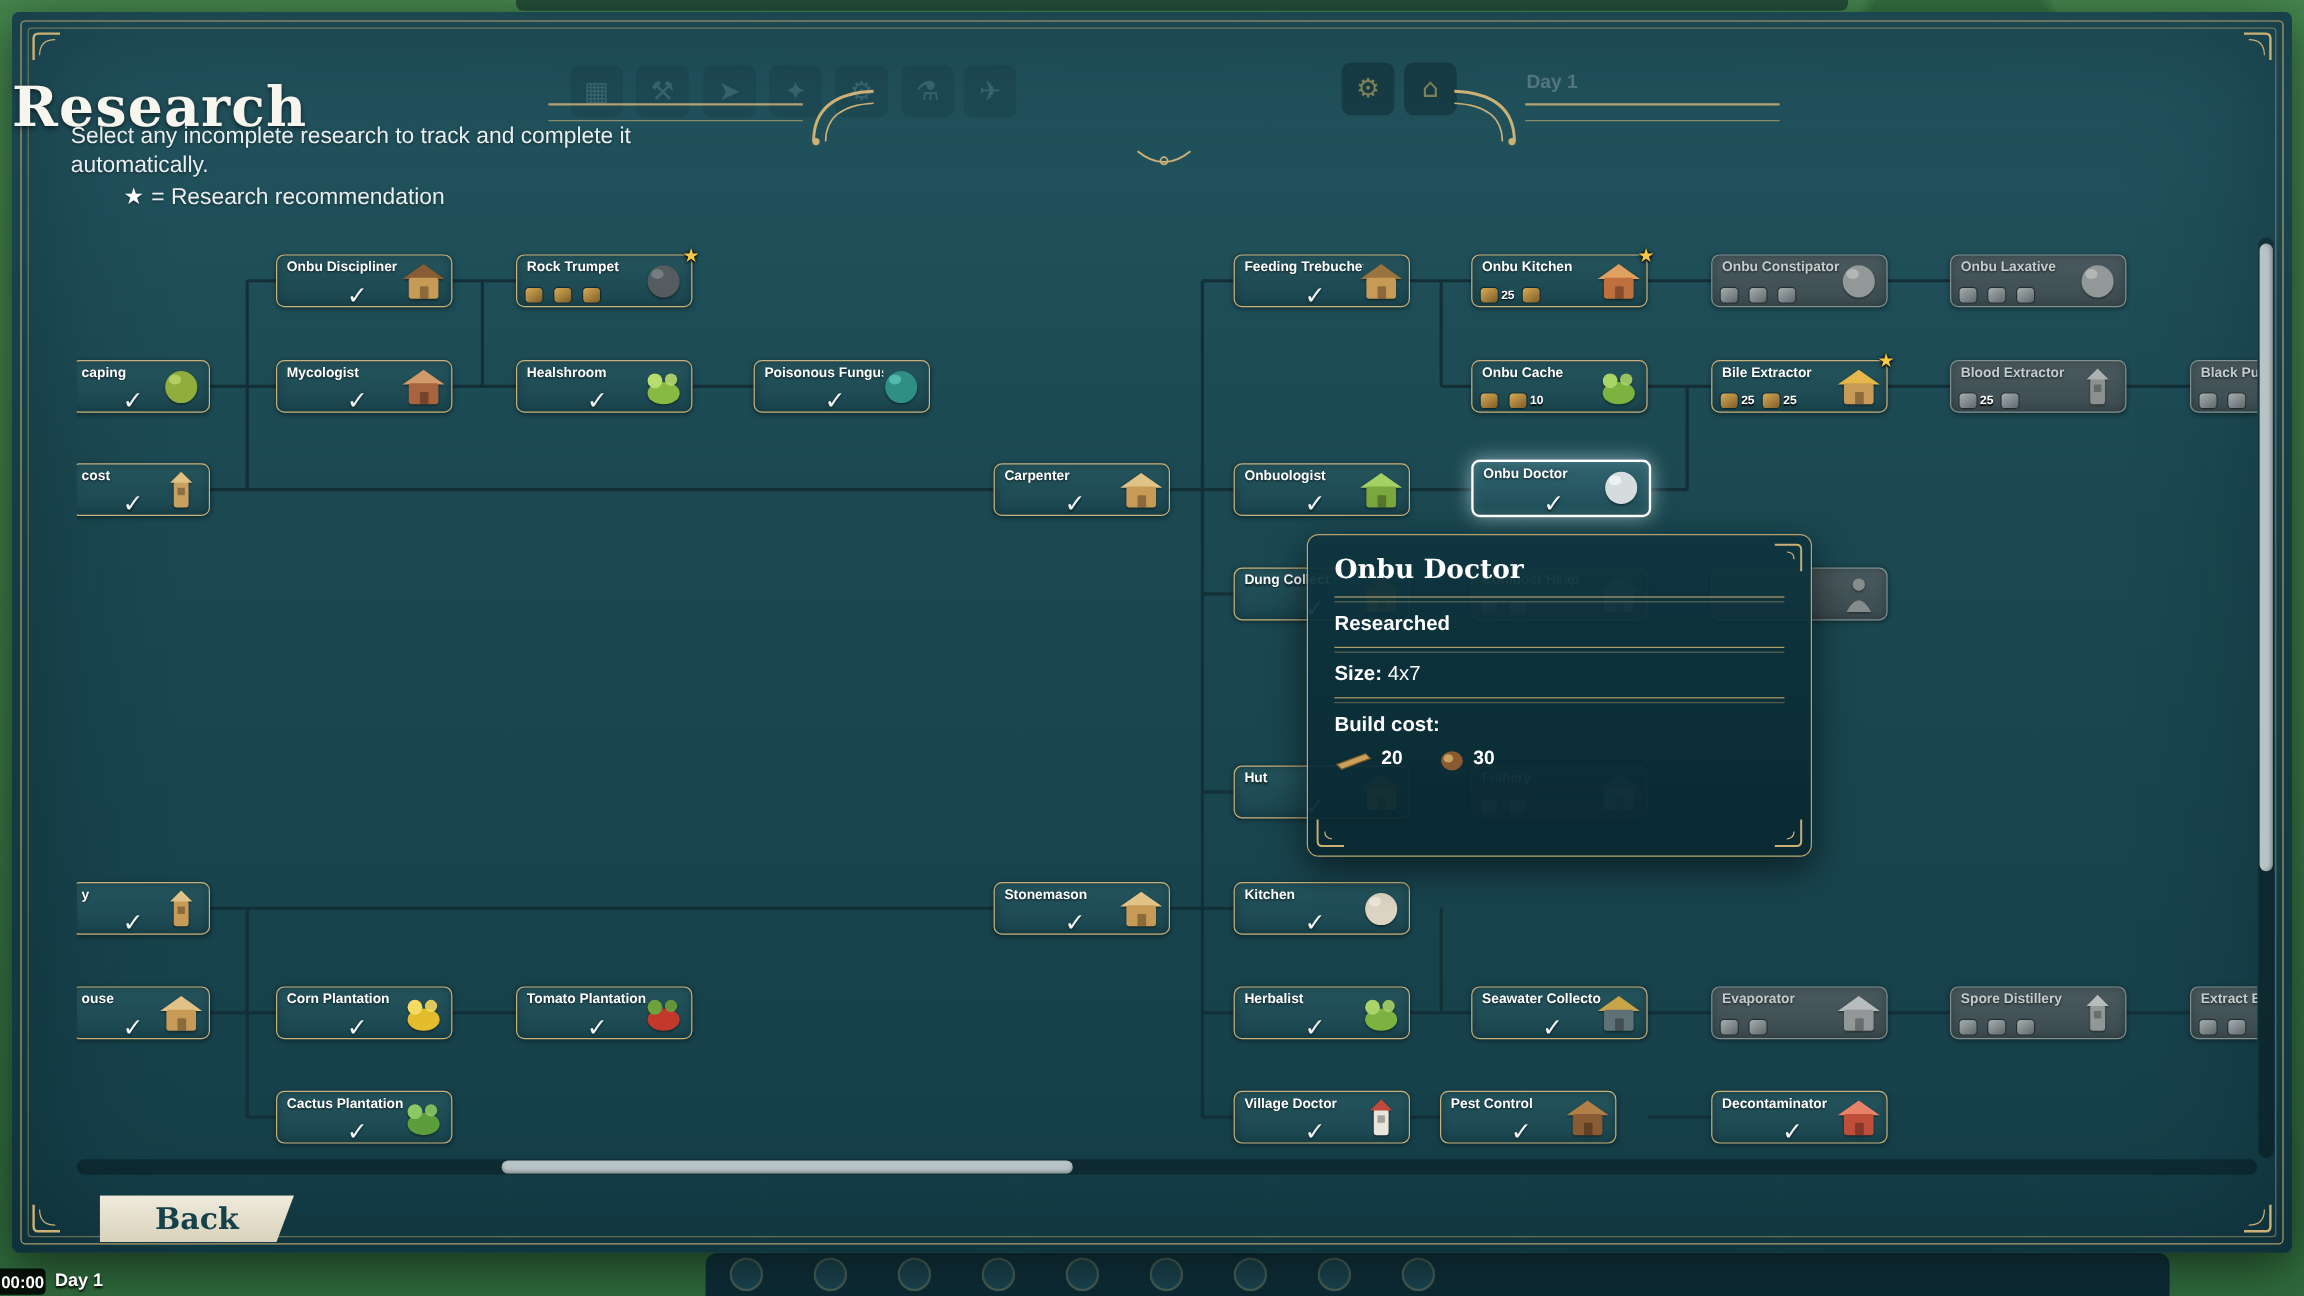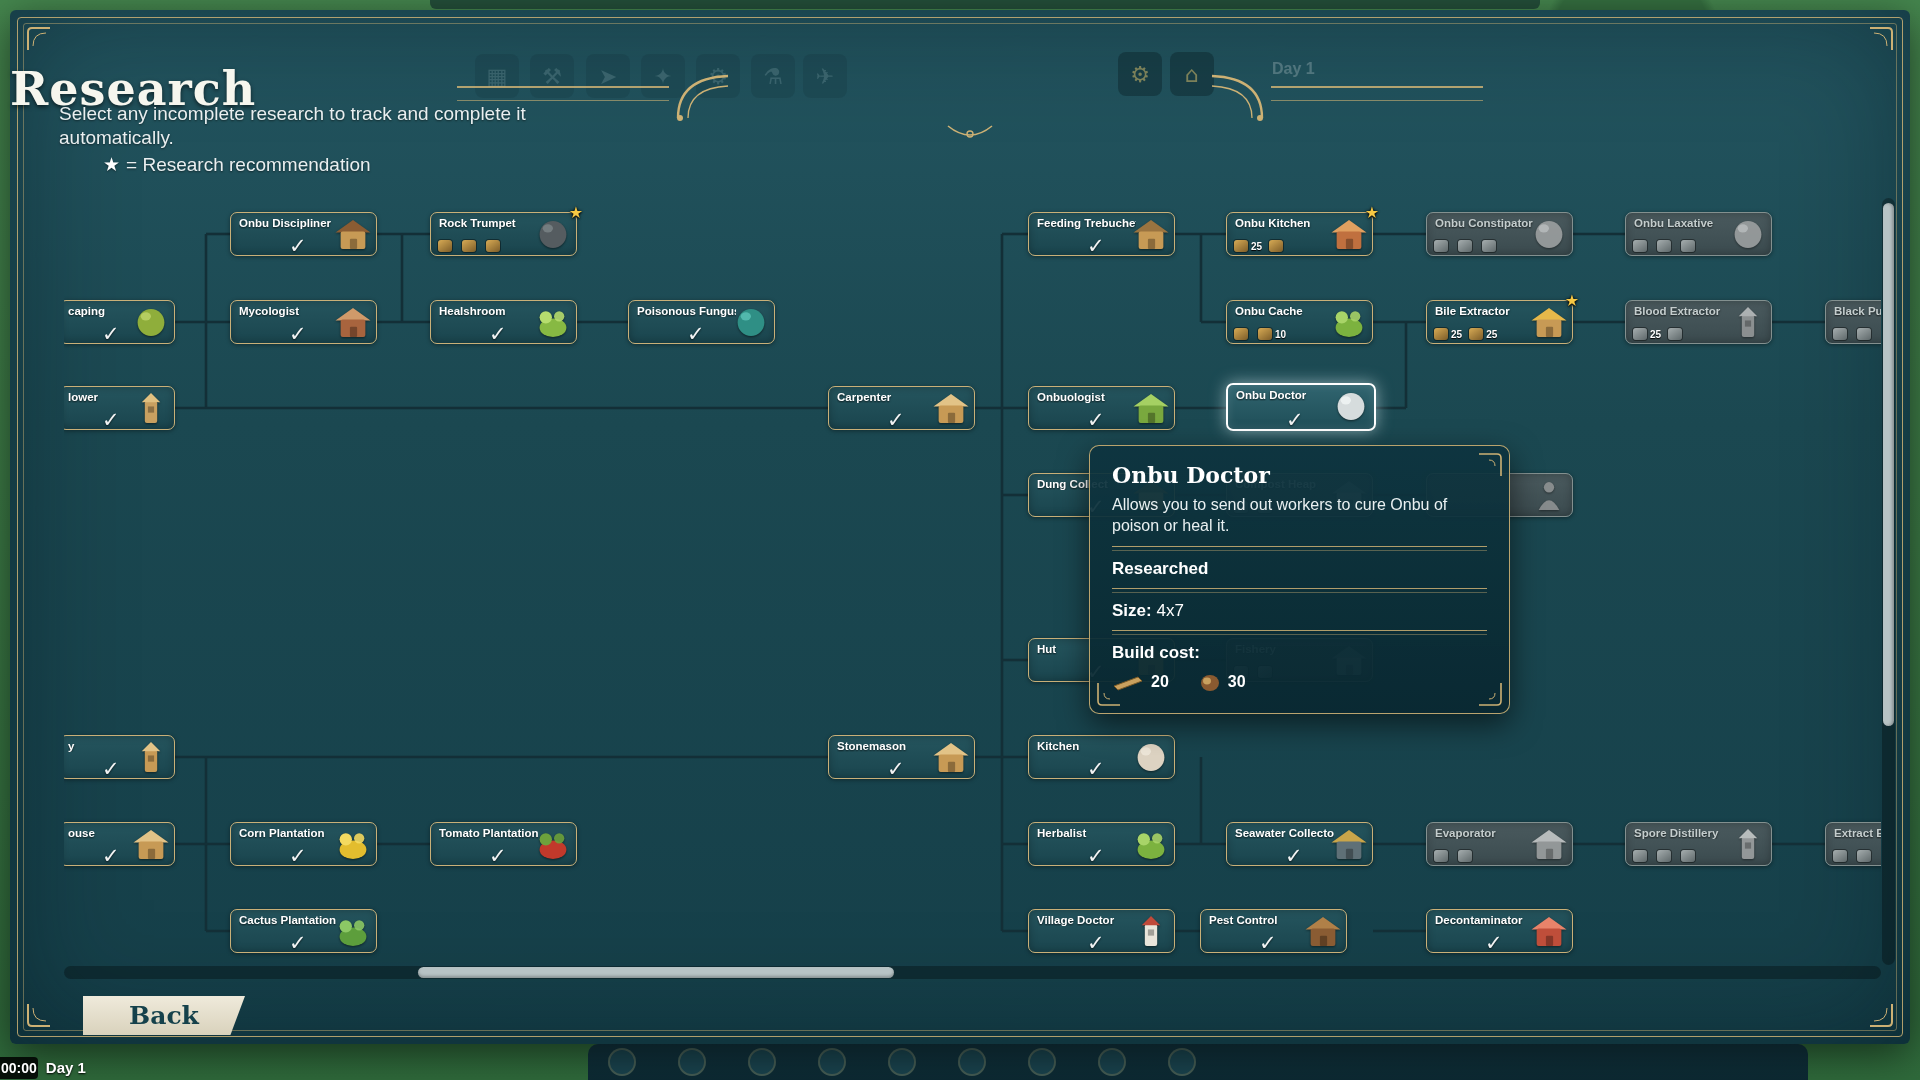--- a/index.html
+++ b/index.html
@@ -222,21 +222,21 @@
       </svg>
   <div class="node narrow" style="left: -5px; top: 102px; width: 116px;">
         <div class="label">caping</div>
         <span class="nicon"><svg viewBox="0 0 38 33" class="nicon-svg">
             <circle cx="19" cy="17" r="13" fill="#8fae3b"></circle>
             <ellipse cx="14" cy="11" rx="5" ry="4" fill="#bcd468" opacity="0.85"></ellipse>
           </svg></span>
         <span class="check">✓</span>
       </div>
       <div class="node narrow" style="left: -5px; top: 188px; width: 116px;">
-        <div class="label">lower</div>
+        <div class="label">cost</div>
         <span class="nicon"><svg viewBox="0 0 38 33" class="nicon-svg">
             <rect x="13" y="10" width="12" height="21" rx="2" fill="#c8a060"></rect>
             <polygon points="10,11 19,2 28,11" fill="#e0c080"></polygon>
             <rect x="16" y="15" width="6" height="6" fill="rgba(0,0,0,0.3)"></rect>
           </svg></span>
         <span class="check">✓</span>
       </div>
       <div class="node" style="left: 166px; top: 14px;">
         <div class="label">Onbu Discipliner</div>
         <span class="nicon"><svg viewBox="0 0 38 33" class="nicon-svg">
@@ -623,21 +623,20 @@
 
   <div class="hscroll-track">
       <div class="hscroll-thumb"></div>
     </div>
   <div class="vscroll-track">
       <div class="vscroll-thumb"></div>
     </div>
 
   <div id="tooltip">
     <div class="tt-title">Onbu Doctor</div>
-    <div class="tt-body">Allows you to send out workers to cure Onbu of poison or heal it.</div>
     <div class="tt-rule"></div>
     <div class="tt-strong">Researched</div>
     <div class="tt-rule"></div>
     <div class="tt-row"><b>Size:</b> <span>4x7</span></div>
     <div class="tt-rule"></div>
     <div class="tt-strong">Build cost:</div>
     <div class="tt-costs">
       <div class="tt-cost">
         <svg width="32" height="18" viewBox="0 0 32 18">
             <polygon points="2,13 26,4 30,8 6,17" fill="#c9a15f" stroke="#7a5a26" stroke-width="1"></polygon>

